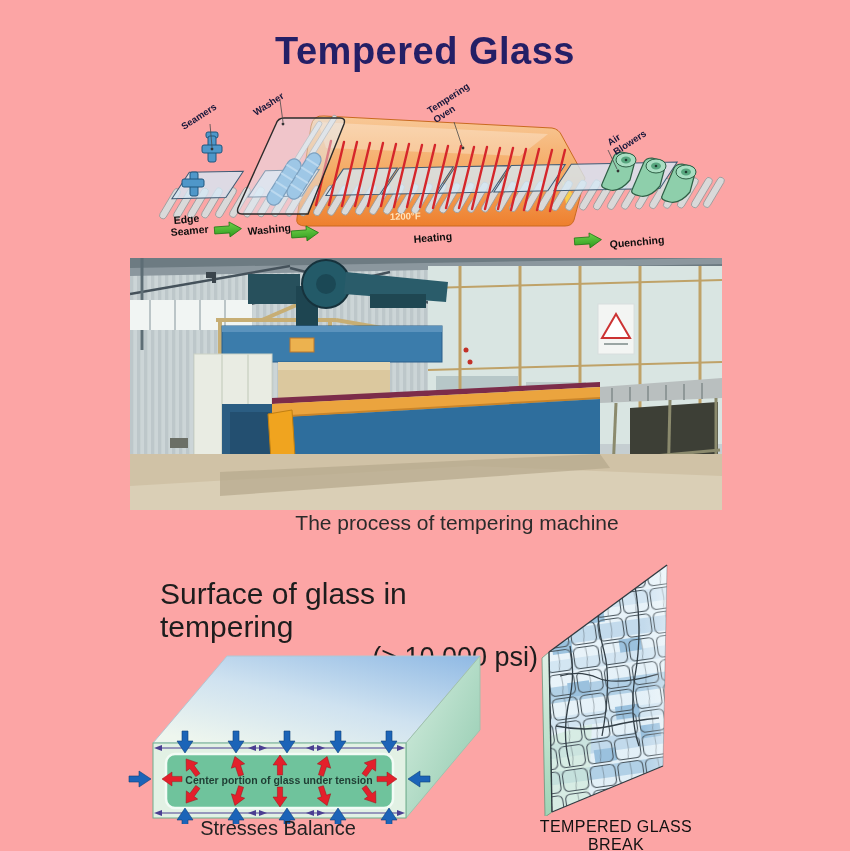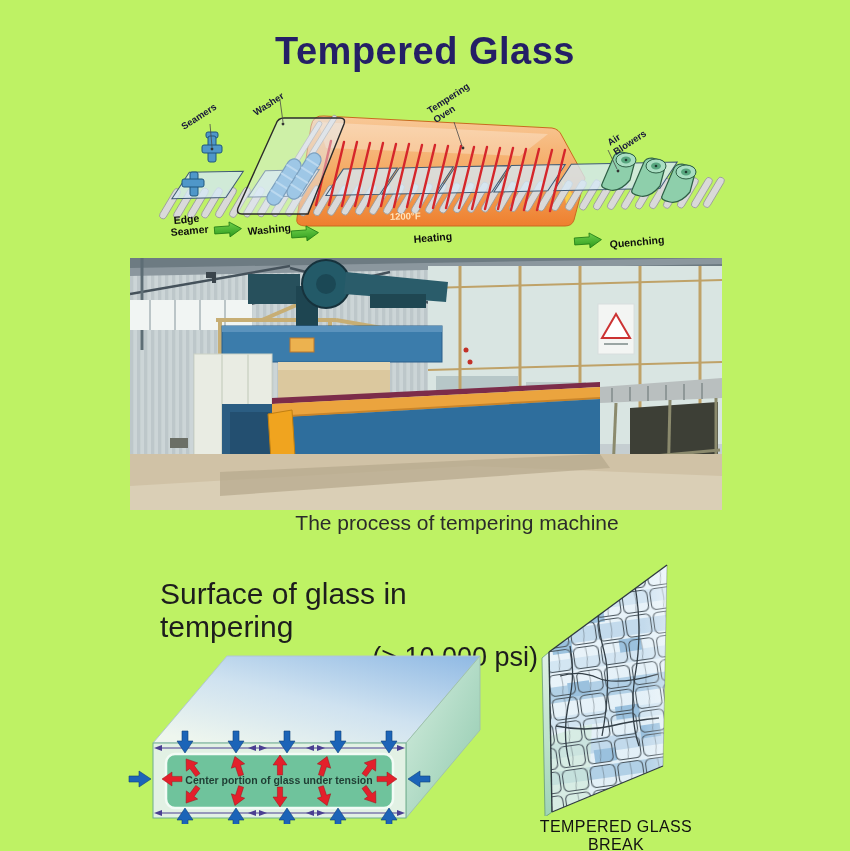--- a/index.html
+++ b/index.html
@@ -1,16 +1,16 @@
 <!DOCTYPE html>
 <html><head>
 <meta charset="utf-8">
 <style>
   html,body{margin:0;padding:0;background:#ffffff;}
-  .page{position:relative;width:850px;height:851px;background:#bef264;overflow:hidden;
+  .page{position:relative;width:850px;height:851px;background:#fca5a5;overflow:hidden;
         font-family:"Liberation Sans",sans-serif;}
   .title{position:absolute;top:30px;left:0;width:100%;text-align:center;
          font-size:38px;font-weight:600;letter-spacing:.5px;color:#241f66;}
   .photo-caption{position:absolute;top:511px;left:0;width:100%;text-align:center;
          font-size:21px;color:#2b2b2b;margin-left:32px;}
   .compress{position:absolute;top:577px;left:160px;width:378px;color:#1d1d1d;}
   .compress .l1{font-size:30px;line-height:33px;}
   .compress .l2{font-size:27px;line-height:29px;text-align:right;}
   .stress-caption{position:absolute;top:817px;left:168px;width:220px;text-align:center;
          font-size:20px;color:#222;}
@@ -406,20 +406,21 @@
       <use href="#tArr" transform="translate(152,149) rotate(180)"></use>
         <use href="#tArr" transform="translate(196,148) rotate(162)"></use>
       <use href="#tArr" transform="translate(242,147) rotate(144)"></use>
       <use href="#tArr" transform="translate(44,131) rotate(-90)"></use>
       <use href="#tArr" transform="translate(259,131) rotate(90)"></use>
     </g>
 
     <text x="151" y="136" text-anchor="middle" font-size="10.5" font-weight="600" fill="#1f3d33">Center portion of glass under tension</text>
   </svg>
 
+  <div class="stress-caption">Stresses Balance</div>
 
   <svg id="break-svg" width="185" height="260" viewBox="0 0 185 260">
     <defs>
       <clipPath id="bclip">
           <polygon points="19,96 137,9 133,210 22,256"></polygon>
         </clipPath>
       <linearGradient id="bbase" x1="0" y1="0" x2="1" y2="1">
         <stop offset="0" stop-color="#eef6fb"></stop>
           <stop offset="1" stop-color="#dcecf5"></stop>
       </linearGradient>

